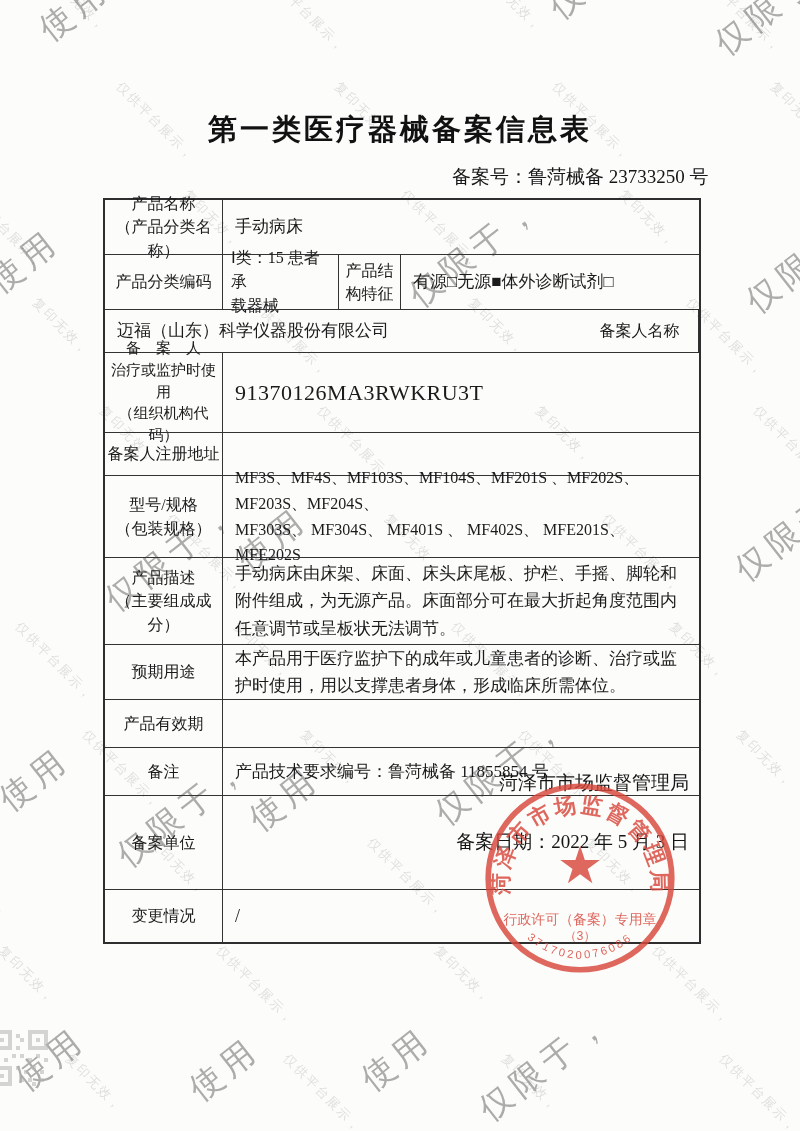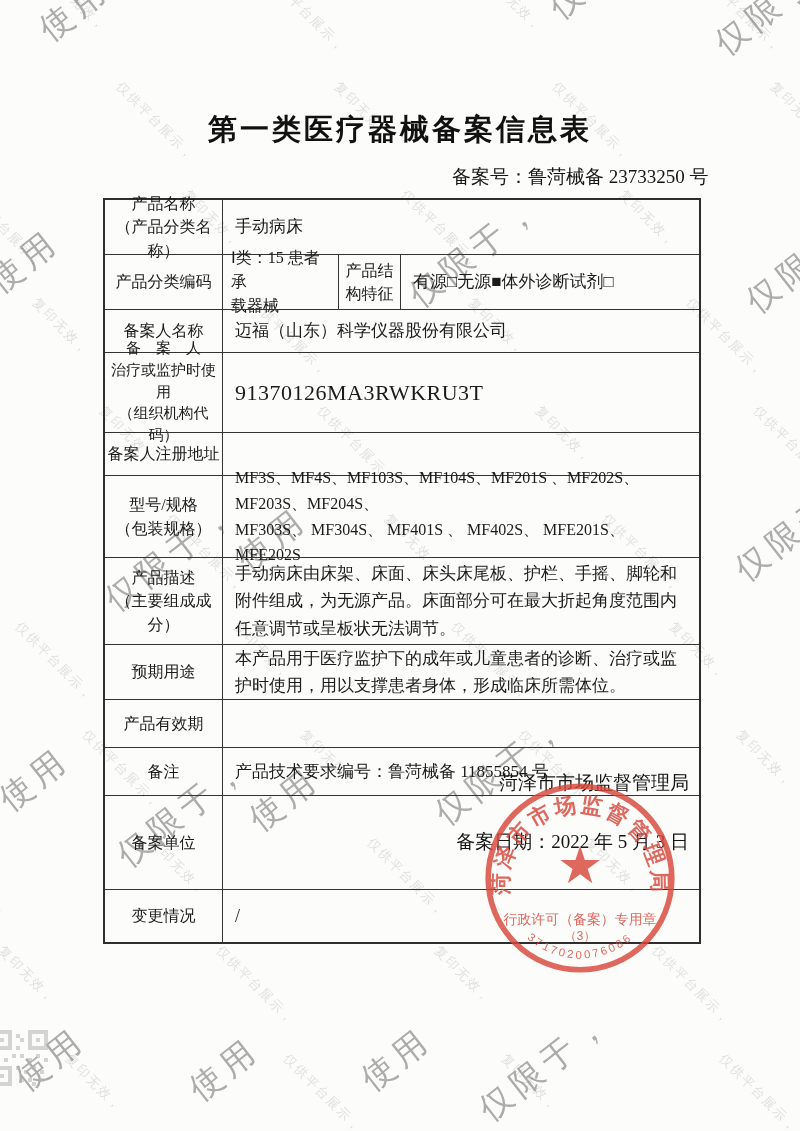--- a/index.html
+++ b/index.html
@@ -193,22 +193,22 @@
 
   <div class="row" style="height:55px">
     <div class="cell label">产品分类编码</div>
     <div class="cell c2">Ⅰ类：15 患者承
 载器械</div>
     <div class="cell c3 label">产品结构特征</div>
     <div class="cell value">有源□无源■体外诊断试剂□</div>
   </div>
 
   <div class="row" style="height:43px">
+    <div class="cell value">迈福（山东）科学仪器股份有限公司</div>
     <div class="cell label">备案人名称</div>
-    <div class="cell value">迈福（山东）科学仪器股份有限公司</div>
   </div>
 
   <div class="row" style="height:80px">
     <div class="cell label" style="font-size:15px">备　案　人
 治疗或监护时使用
 （组织机构代码）</div>
     <div class="cell value code-value">91370126MA3RWKRU3T</div>
   </div>
 
   <div class="row" style="height:43px">

